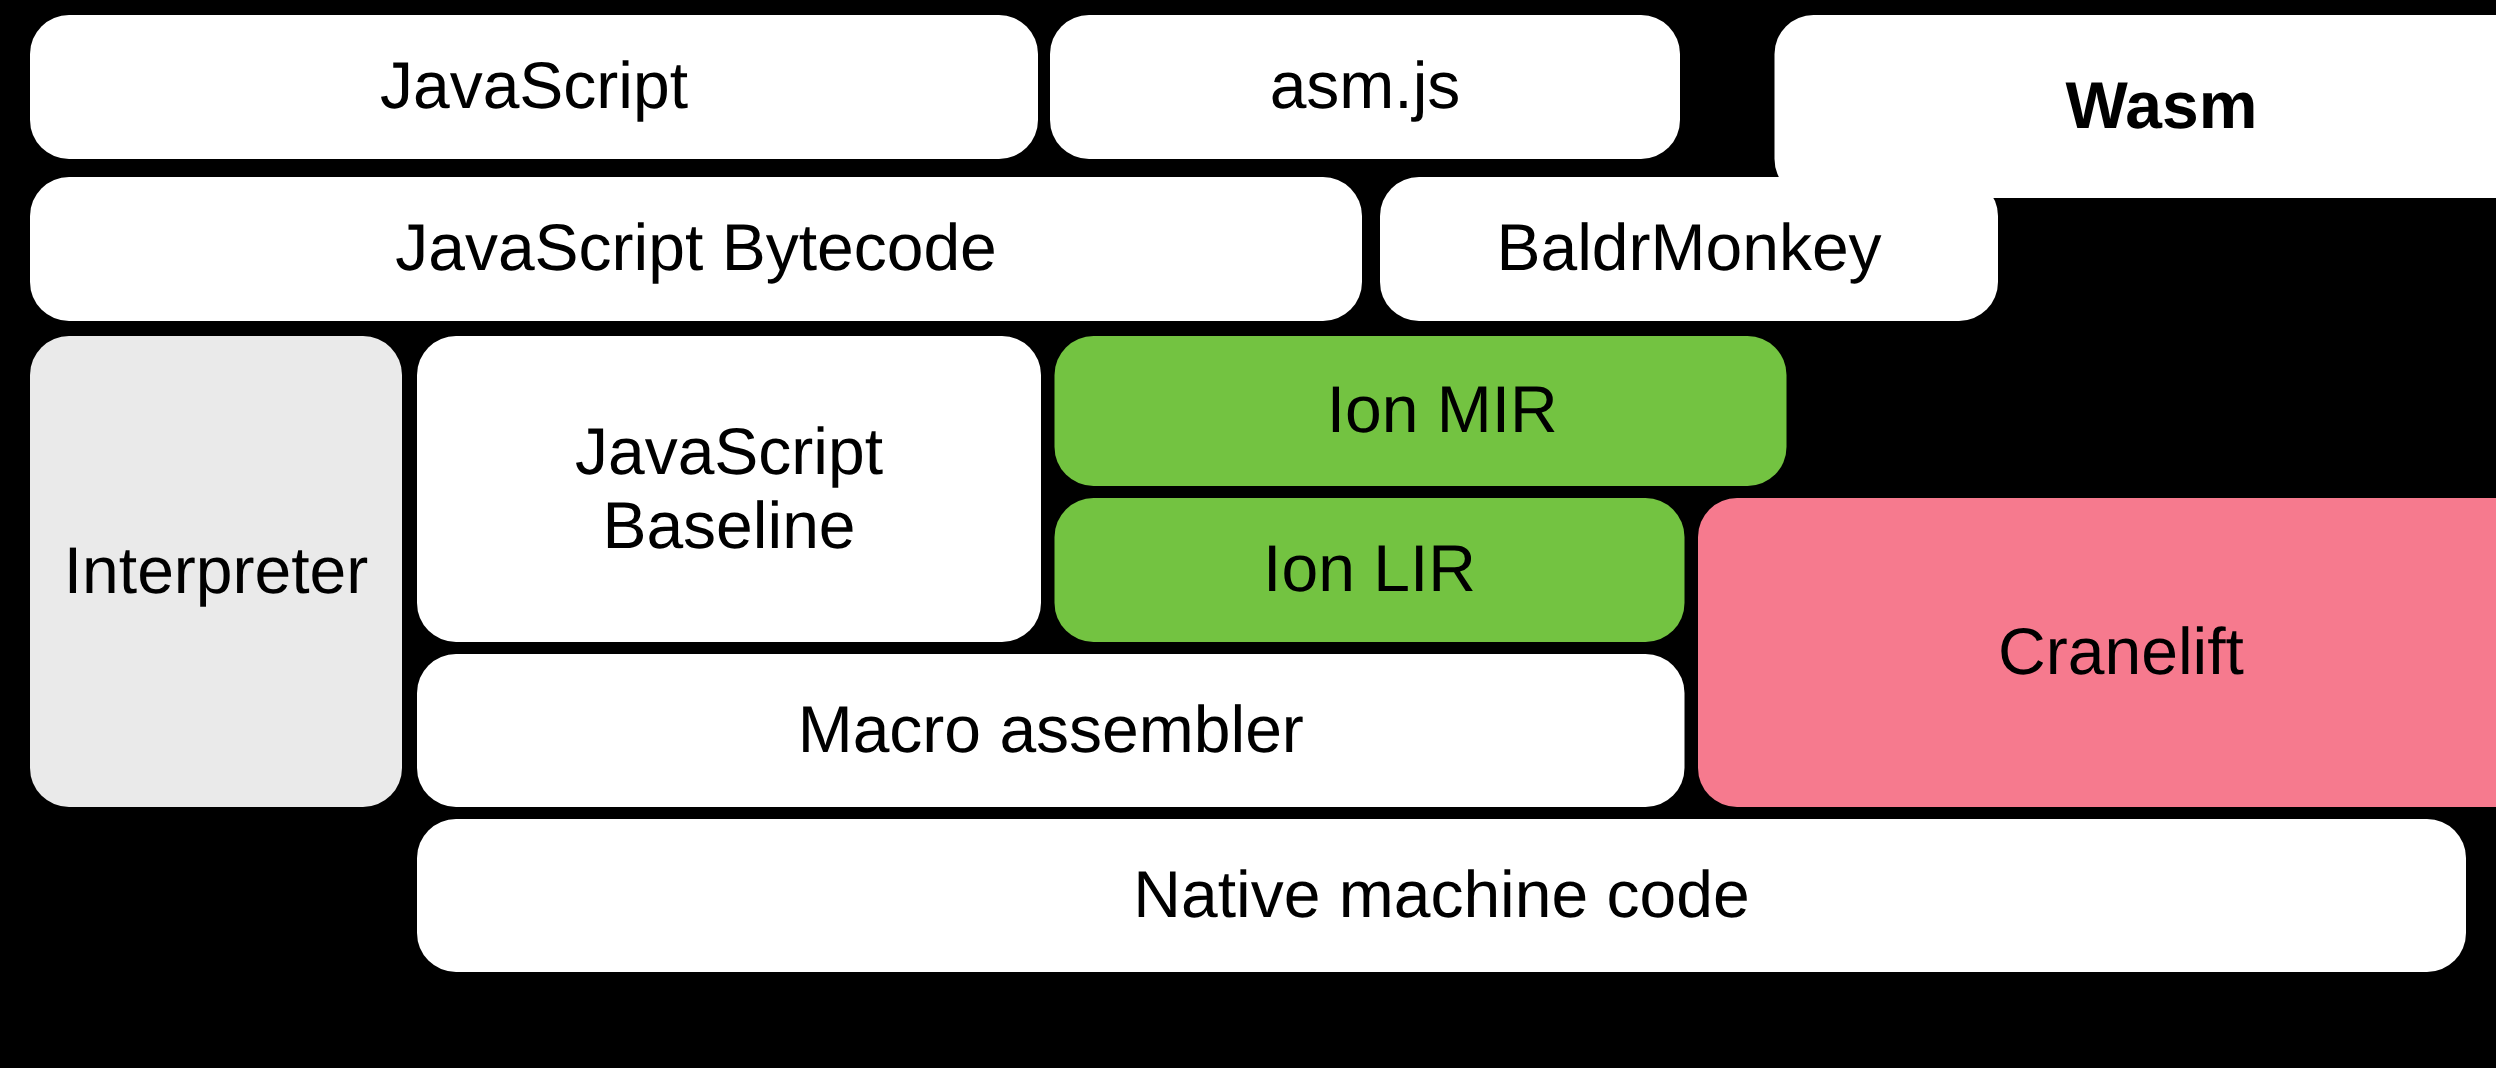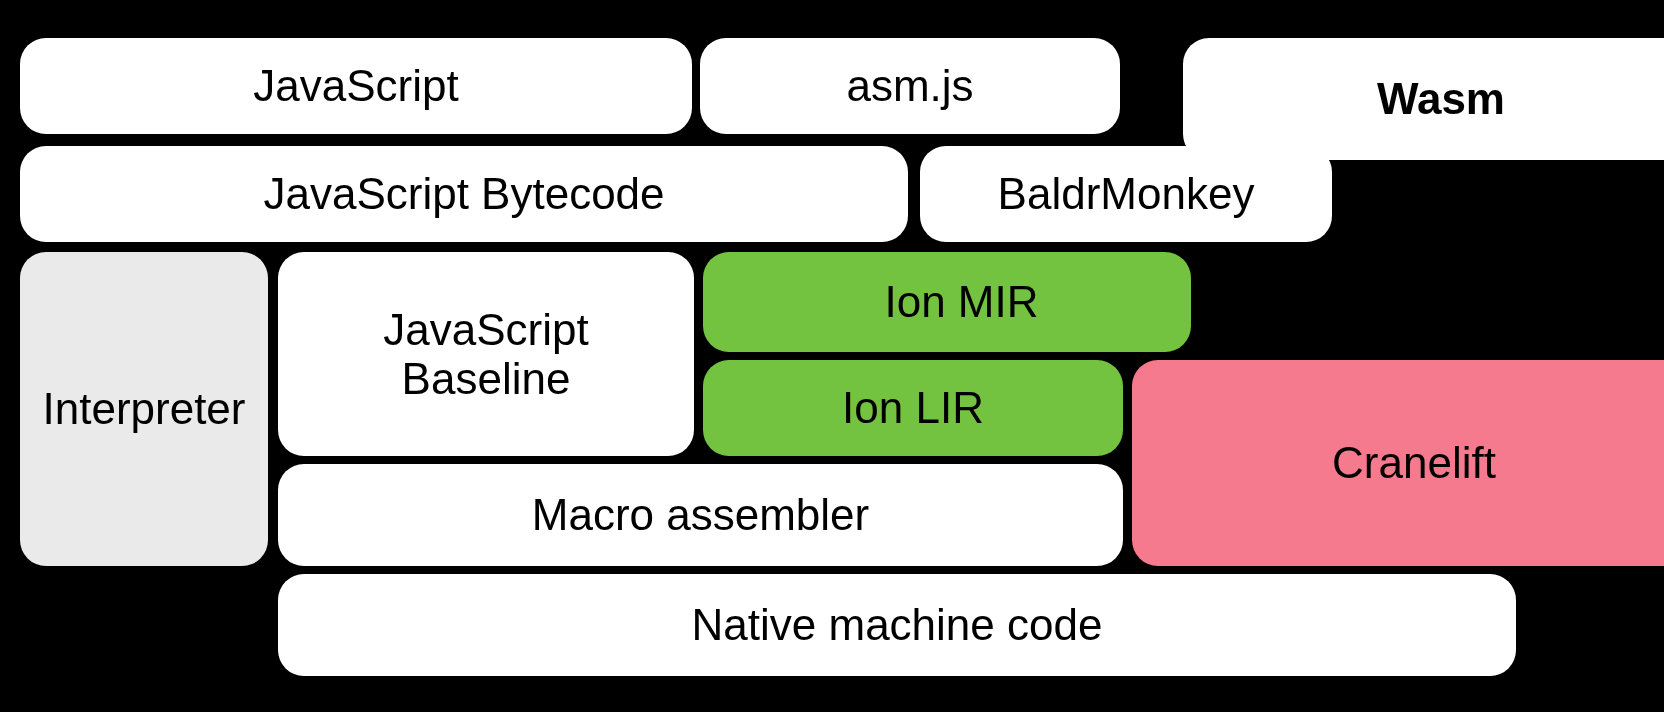--- a/index.html
+++ b/index.html
@@ -24,21 +24,20 @@
     justify-content: center;
     text-align: center;
     border-radius: 26px;
     color: #000000;
     font-size: 44px;
     line-height: 1.12;
     font-weight: 400;
     letter-spacing: 0px;
     box-sizing: border-box;
     white-space: pre-line;
-    margin-top: 28px;
     -webkit-font-smoothing: antialiased;
   }
   .fill-white  { background: #FFFFFF; }
   .fill-gray   { background: #EAEAEA; }
   .fill-green  { background: #73C341; }
   .fill-pink   { background: #F67A8E; }
 </style>
 </head>
 <body>
 
@@ -48,14 +47,14 @@
     <div class="node fill-white" style="left: 1183px; top: 10px; width: 516px; height: 122px; font-weight: bold;"><span>Wasm</span></div>
     <div class="node fill-white" style="left: 20px; top: 118px; width: 888px; height: 96px;"><span>JavaScript Bytecode</span></div>
     <div class="node fill-white" style="left: 920px; top: 118px; width: 412px; height: 96px;"><span>BaldrMonkey</span></div>
     <div class="node fill-gray" style="left: 20px; top: 224px; width: 248px; height: 314px;"><span>Interpreter</span></div>
     <div class="node fill-white" style="left: 278px; top: 224px; width: 416px; height: 204px;"><span>JavaScript
 Baseline</span></div>
     <div class="node fill-green" style="left: 703px; top: 224px; width: 488px; height: 100px; padding-left: 29px;"><span>Ion MIR</span></div>
     <div class="node fill-green" style="left: 703px; top: 332px; width: 420px; height: 96px; justify-content: center;"><span>Ion LIR</span></div>
     <div class="node fill-white" style="left: 278px; top: 436px; width: 845px; height: 102px; justify-content: center;"><span>Macro assembler</span></div>
     <div class="node fill-pink" style="left: 1132px; top: 332px; width: 564px; height: 206px;"><span>Cranelift</span></div>
-    <div class="node fill-white" style="left: 278px; top: 546px; width: 1238px; height: 102px;"><span>Native machine code</span></div>
+    <div class="node fill-white" style="left: 278px; top: 546px; width: 1366px; height: 102px;"><span>Native machine code</span></div>
   </div>
 
 </body></html>

